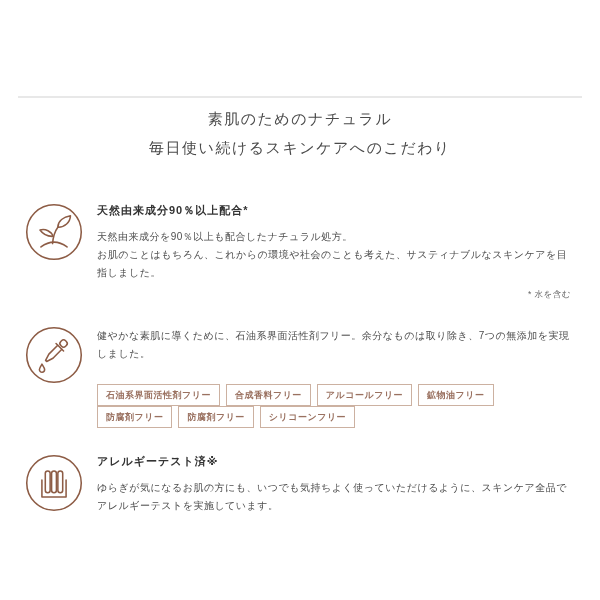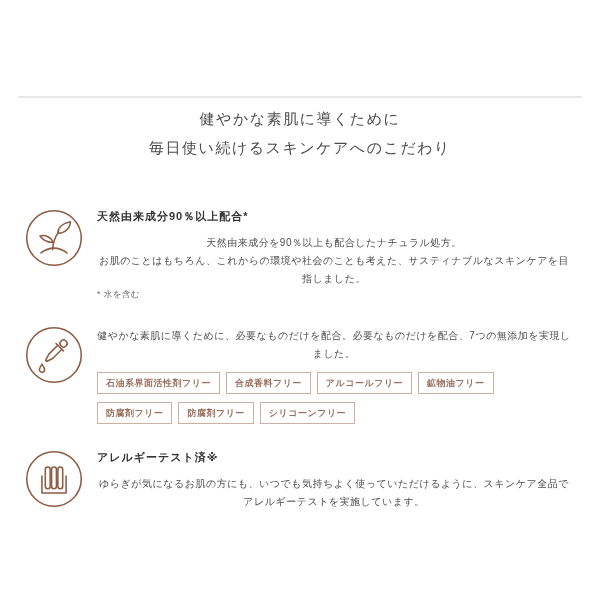--- a/index.html
+++ b/index.html
@@ -18,65 +18,64 @@
   }
 
   .title-block {
     position: absolute; top: 105px; left: 0; right: 0;
     text-align: center;
     font-family: "Liberation Serif", "DejaVu Serif", serif;
     font-size: 15px; line-height: 29px; letter-spacing: 1.5px;
     color: #4a4a4a; font-weight: 500;
   }
 
-  .sections { position: absolute; top: 209px; left: 25px; right: 18px; }
+  .sections { position: absolute; top: 203px; left: 25px; right: 18px; }
 
   .section { display: flex; align-items: flex-start; }
   .section + .section { margin-top: 26px; }
 
   .icon-wrap { width: 58px; height: 58px; flex-shrink: 0; margin-right: 14px; }
   .icon-wrap svg { display: block; width: 58px; height: 58px; }
 
   .content { flex: 1; max-width: 474px; padding-top: 1px; }
 
   .sec-heading {
     font-size: 11px; font-weight: bold; color: #333333;
     letter-spacing: 1px; line-height: 13px; margin-bottom: 11px;
   }
   .sec-body {
     font-size: 10px; color: #4d4d4d; letter-spacing: 0.5px;
     line-height: 18px;
-    text-align: center;
   }
   .sec-note {
     font-size: 8.5px; color: #666666; letter-spacing: 0.5px;
-    line-height: 12px;
+    margin-top: 6px; line-height: 12px; text-align: right;
   }
 
   .chips {
-    margin-top: 9px; display: flex; flex-wrap: wrap;
-    gap: 8px 6px; max-width: 474px;
+    margin-top: 21px; display: flex; flex-wrap: wrap;
+    gap: 0 6px; max-width: 474px;
   }
   .chip {
     border: 1px solid #ccb1a1; color: #9a7160; background: #ffffff;
     font-size: 9px; font-weight: bold; letter-spacing: 0.5px;
     padding: 5px 8px; line-height: 10px; white-space: nowrap;
   }
 
   .icon-stroke { stroke: #8d5c45; fill: none; stroke-width: 1.6; stroke-linecap: round; stroke-linejoin: round; }
 </style>
 </head>
 <body>
 
 <div class="page">
 
   <hr class="divider">
 
   <div class="title-block">
-    <div>健やかな素肌に導くために</div>
+    <div>素肌のためのナチュラル</div>
     <div>毎日使い続けるスキンケアへのこだわり</div>
   </div>
 
   <div class="sections">
 
     <div class="section">
       <div class="icon-wrap">
         <svg viewBox="0 0 60 60">
           <circle class="icon-stroke" cx="30" cy="30" r="28.2"></circle>
           <path class="icon-stroke" d="M16.5 45.5 Q30 35.5 43.5 45.5"></path>
@@ -102,21 +101,21 @@
           <g transform="rotate(45 30 28)">
             <rect class="icon-stroke" x="26.5" y="10.5" width="7" height="7" rx="3"></rect>
             <path class="icon-stroke" d="M24.5 19.5 h11"></path>
             <path class="icon-stroke" d="M27 19.5 v13 l2.2 7 h1.6 l2.2 -7 v-13"></path>
           </g>
           <path class="icon-stroke" d="M17.5 39.5 C15.8 42.2 14.9 43.6 14.9 45.1 a2.7 2.7 0 0 0 5.4 0 C20.3 43.6 19.2 42.2 17.5 39.5 Z"></path>
         </svg>
       </div>
       <div class="content">
         <div class="sec-body">
-          <div>健やかな素肌に導くために、必要なものだけを配合。必要なものだけを配合、7つの無添加を実現しました。</div>
+          <div>健やかな素肌に導くために、石油系界面活性剤フリー。余分なものは取り除き、7つの無添加を実現しました。</div>
         </div>
         <div class="chips">
           <span class="chip">石油系界面活性剤フリー</span>
           <span class="chip">合成香料フリー</span>
           <span class="chip">アルコールフリー</span>
           <span class="chip">鉱物油フリー</span>
           <span class="chip">防腐剤フリー</span>
           <span class="chip">防腐剤フリー</span>
           <span class="chip">シリコーンフリー</span>
         </div>

